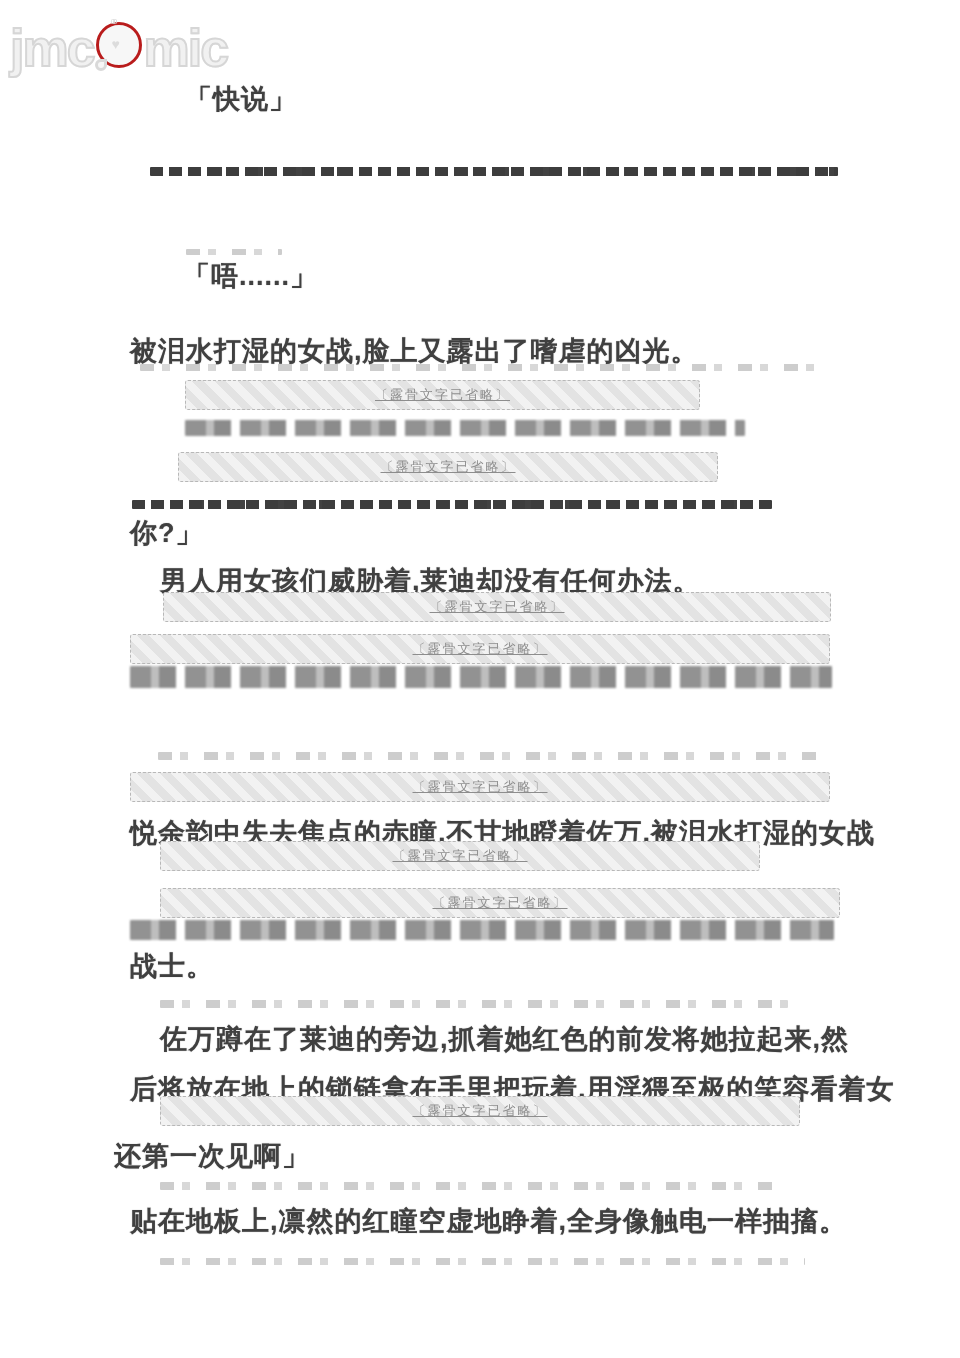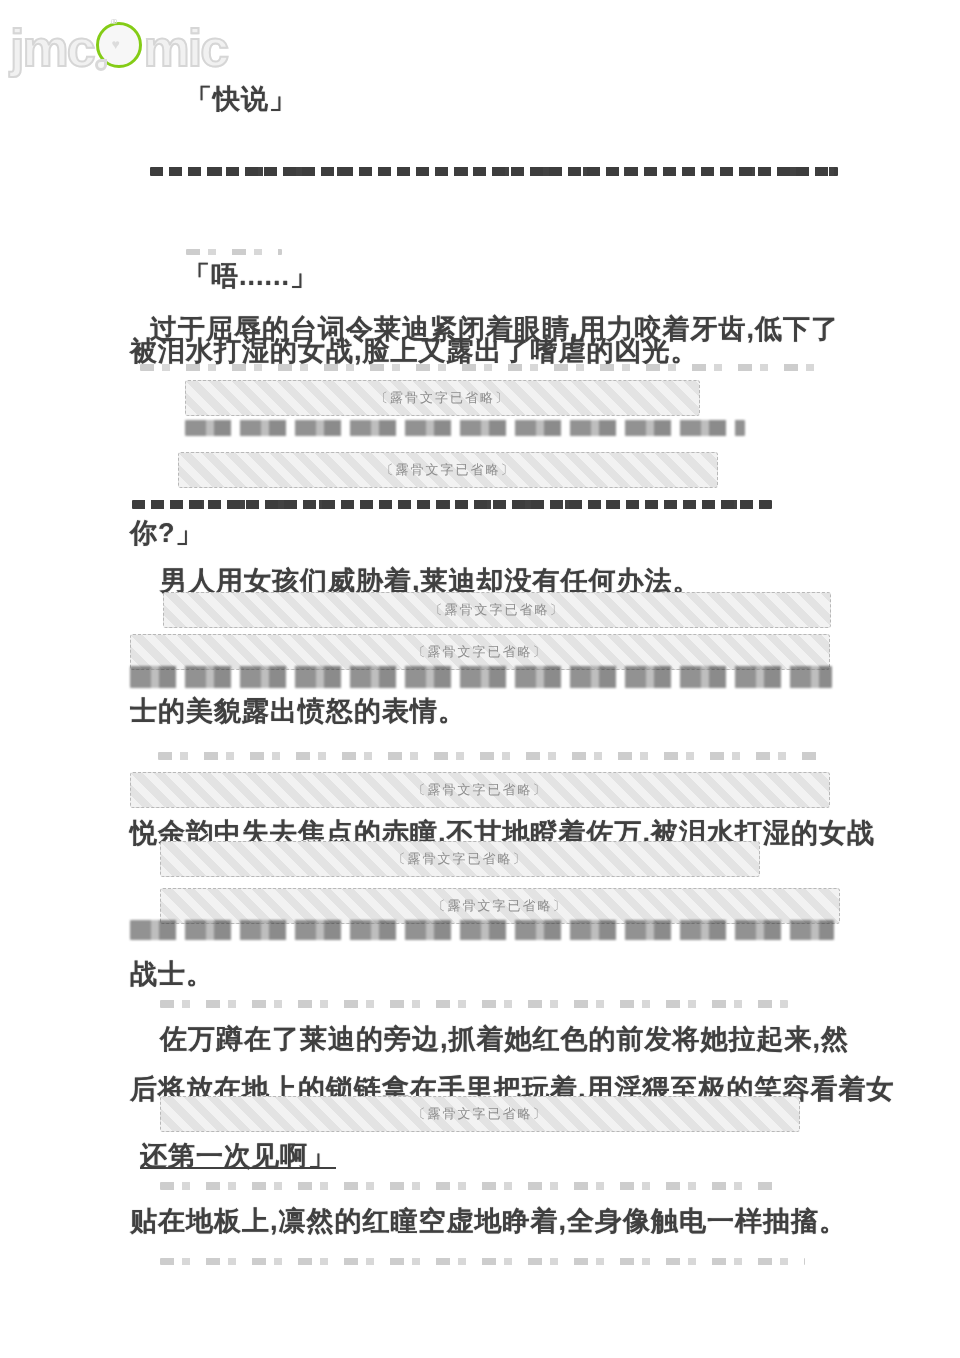--- a/index.html
+++ b/index.html
@@ -23,21 +23,21 @@
   .wm-text{
     font-size:52px;font-weight:700;letter-spacing:-2px;
     color:#f1f1f1;
     -webkit-text-stroke:2px #d6d6d6;
     text-shadow:0 1px 0 #e6e6e6;
     line-height:1;
   }
   .mascot{
     position:relative;
     width:46px;height:46px;margin:0 2px;
-    border:3px solid #84cc16;border-radius:50%;
+    border:3px solid #b91c1c;border-radius:50%;
     background:#f7f7f7;
     box-sizing:border-box;
   }
   .mascot .heart{
     position:absolute;top:12px;left:13px;
     font-size:14px;color:#dcdcdc;line-height:1;
   }
   .mascot .crown{
     position:absolute;top:-9px;left:12px;
     font-size:13px;color:#d9d9d9;letter-spacing:-3px;line-height:1;
@@ -51,25 +51,25 @@
   
   .block{position:absolute;}
   .text{
     font-size:27px;font-weight:700;color:#404040;
     letter-spacing:1px;white-space:nowrap;line-height:1.15;
     text-shadow:0 0 1px rgba(25,25,25,.45);
     text-align:center;
   }
   
   .redacted{
-    height:36px;border:1px dashed #b8b8b8;border-radius:3px;
+    height:30px;border:1px dashed #b8b8b8;border-radius:3px;
     background:repeating-linear-gradient(45deg,#f2f2f2 0 8px,#e3e3e3 8px 16px);
     color:#8d8d8d;font-size:13px;letter-spacing:2px;
     display:flex;align-items:center;justify-content:center;
-    box-sizing:border-box;white-space:nowrap;overflow:hidden;
+    box-sizing:border-box;white-space:nowrap;overflow:hidden;text-decoration:underline;
   }
   
   .ghost{border-radius:1px;}
   .tone-dark{
     background:
       repeating-linear-gradient(90deg,#1c1c1c 0 13px,transparent 13px 19px),
       repeating-linear-gradient(90deg,transparent 0 23px,#222 23px 31px,transparent 31px 41px);
     opacity:.85;
   }
   .tone-soft{
@@ -97,41 +97,39 @@
       <span class="heart">♥</span>
       <span class="fin"></span>
     </span>
     <span class="wm-text">mic</span>
   </div>
 
 <div class="block text" style="top: 84px; left: 185px;">「快说」</div>
     <div class="block ghost tone-dark" style="top: 167px; left: 150px; width: 688px; height: 9px;"></div>
     <div class="block ghost tone-faint" style="top: 249px; left: 186px; width: 96px; height: 6px;"></div>
     <div class="block text" style="top: 261px; left: 183px;">「唔......」</div>
-    <div class="block text" style="top: 314px; left: 150px;">过于屈辱的台词令莱迪紧闭着眼睛,用力咬着牙齿,低下了</div>
     <div class="block text" style="top: 336px; left: 130px;">被泪水打湿的女战,脸上又露出了嗜虐的凶光。</div>
     <div class="block ghost tone-faint" style="top: 364px; left: 140px; width: 690px; height: 7px;"></div>
     <div class="block redacted" style="top: 380px; left: 185px; width: 515px;">〔露骨文字已省略〕</div>
     <div class="block ghost tone-soft" style="top: 420px; left: 185px; width: 560px; height: 16px;"></div>
     <div class="block redacted" style="top: 452px; left: 178px; width: 540px;">〔露骨文字已省略〕</div>
     <div class="block ghost tone-dark" style="top: 500px; left: 132px; width: 640px; height: 9px;"></div>
     <div class="block text" style="top: 518px; left: 130px;">你?」</div>
     <div class="block text" style="top: 566px; left: 160px;">男人用女孩们威胁着,莱迪却没有任何办法。</div>
     <div class="block redacted" style="top: 592px; left: 163px; width: 668px;">〔露骨文字已省略〕</div>
     <div class="block redacted" style="top: 634px; left: 130px; width: 700px;">〔露骨文字已省略〕</div>
     <div class="block ghost tone-soft" style="top: 666px; left: 130px; width: 702px; height: 22px;"></div>
-    <div class="block text" style="top: 696px; left: 130px;">士的美貌露出愤怒的表情。</div>
     <div class="block ghost tone-faint" style="top: 752px; left: 158px; width: 662px; height: 8px;"></div>
     <div class="block redacted" style="top: 772px; left: 130px; width: 700px;">〔露骨文字已省略〕</div>
     <div class="block text" style="top: 818px; left: 130px;">悦余韵中失去焦点的赤瞳,不甘地瞪着佐万,被泪水打湿的女战</div>
     <div class="block redacted" style="top: 841px; left: 160px; width: 600px;">〔露骨文字已省略〕</div>
     <div class="block redacted" style="top: 888px; left: 160px; width: 680px;">〔露骨文字已省略〕</div>
     <div class="block ghost tone-soft" style="top: 920px; left: 130px; width: 704px; height: 20px;"></div>
-    <div class="block text" style="top: 951px; left: 130px; margin-top: 8px;">战士。</div>
+    <div class="block text" style="top: 951px; left: 130px;">战士。</div>
     <div class="block ghost tone-faint" style="top: 1000px; left: 160px; width: 628px; height: 8px;"></div>
     <div class="block text" style="top: 1024px; left: 160px;">佐万蹲在了莱迪的旁边,抓着她红色的前发将她拉起来,然</div>
     <div class="block text" style="top: 1074px; left: 130px;">后将放在地上的锁链拿在手里把玩着,用淫猥至极的笑容看着女</div>
     <div class="block redacted" style="top: 1096px; left: 160px; width: 640px;">〔露骨文字已省略〕</div>
-    <div class="block text" style="top: 1141px; left: 140px; text-decoration: underline;">还第一次见啊」</div>
+    <div class="block text" style="top: 1141px; left: 114px;">还第一次见啊」</div>
     <div class="block ghost tone-faint" style="top: 1182px; left: 160px; width: 620px; height: 8px;"></div>
     <div class="block text" style="top: 1206px; left: 130px;">贴在地板上,凛然的红瞳空虚地睁着,全身像触电一样抽搐。</div>
     <div class="block ghost tone-faint" style="top: 1258px; left: 160px; width: 645px; height: 7px;"></div>
   </div>
 
 </body></html>

